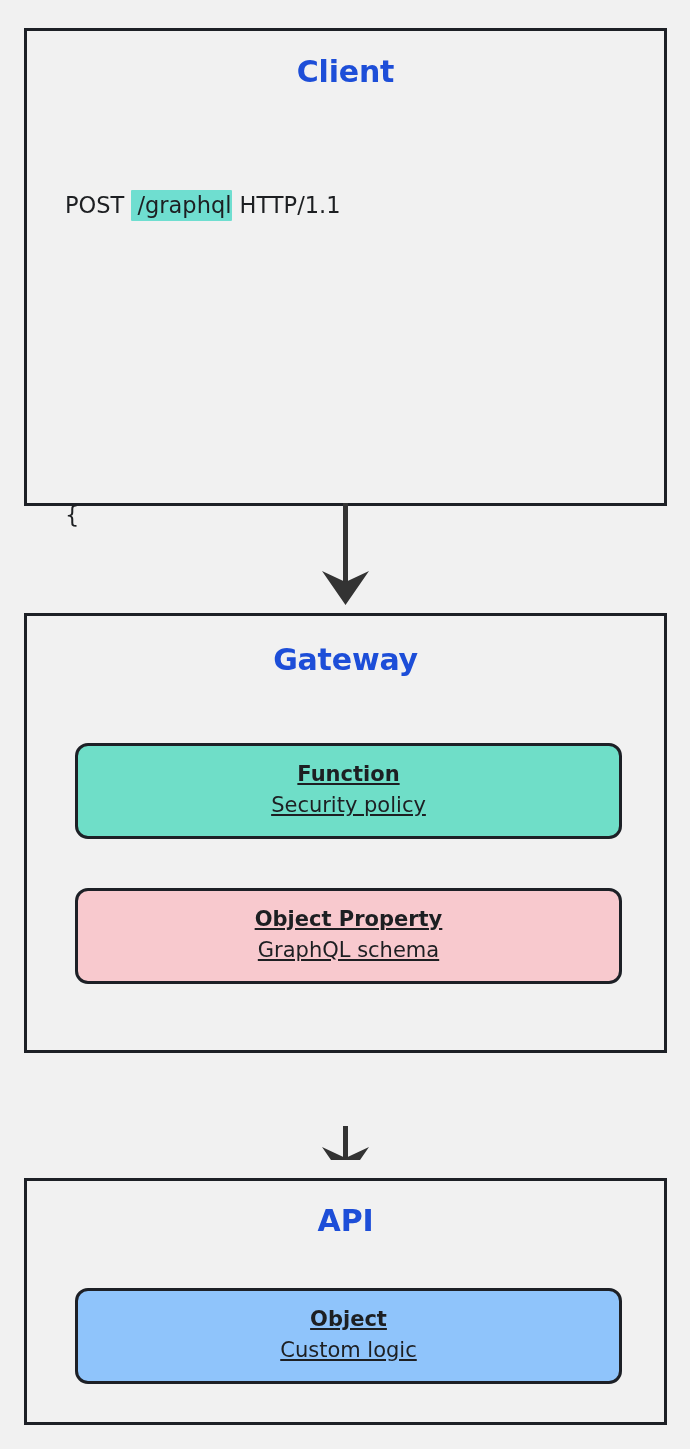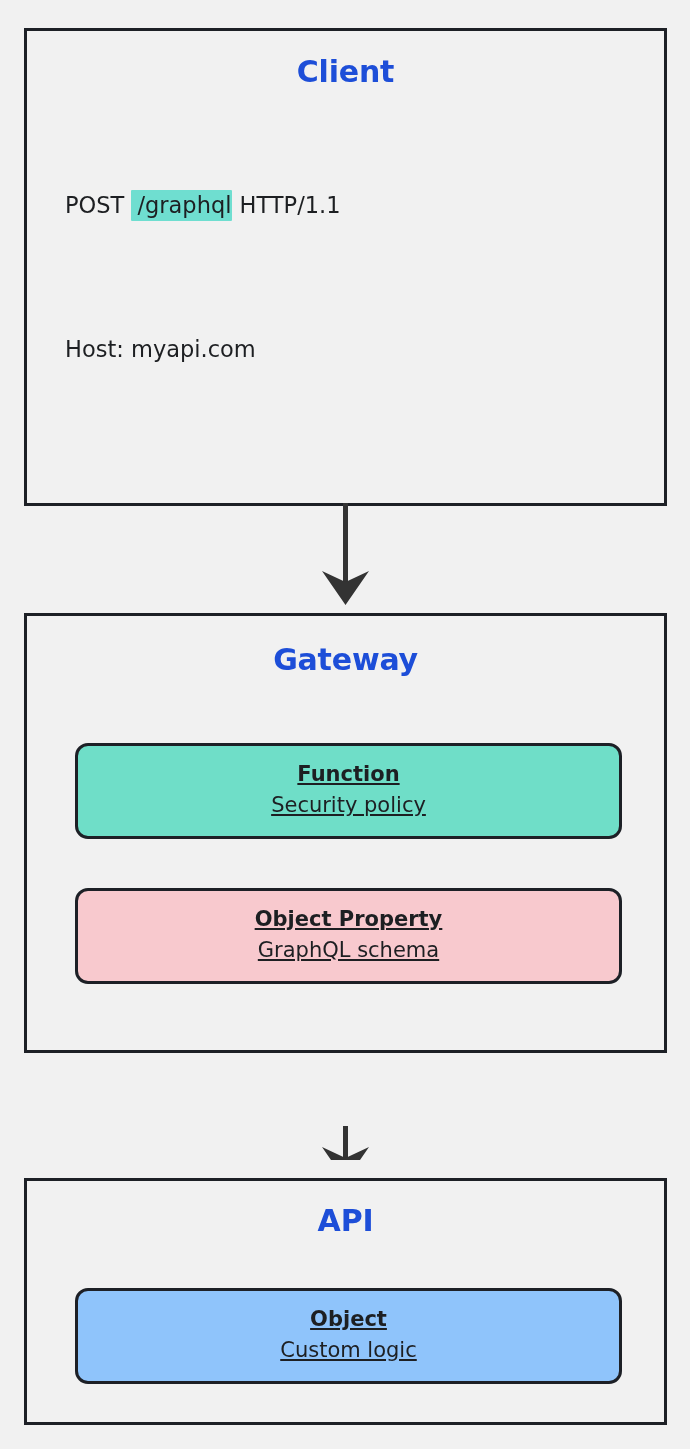--- a/index.html
+++ b/index.html
@@ -118,21 +118,20 @@
 <body>
 
 <div class="diagram">
 
   <section class="stage stage-client">
     <h2 class="stage-title">Client</h2>
 
     <div class="request-block">
       <div class="code-line"><span>POST </span><span class="hl hl-green">/graphql</span><span> HTTP/1.1</span></div>
 
-      <div class="code-line">Host: myapi.com</div>
 
       <div class="code-gap"></div>
 
       <div class="code-line">{</div>
 
       <div class="code-line"><span>  "query": "query {</span><span class="hl hl-pink">profile(</span><span class="hl hl-blue">id: 1</span><span>) { </span><span class="hl hl-pink">name </span><span>} }",</span></div>
 
       <div class="code-line">  "variables": {}</div>
       <div class="code-line">}</div>
     </div>

